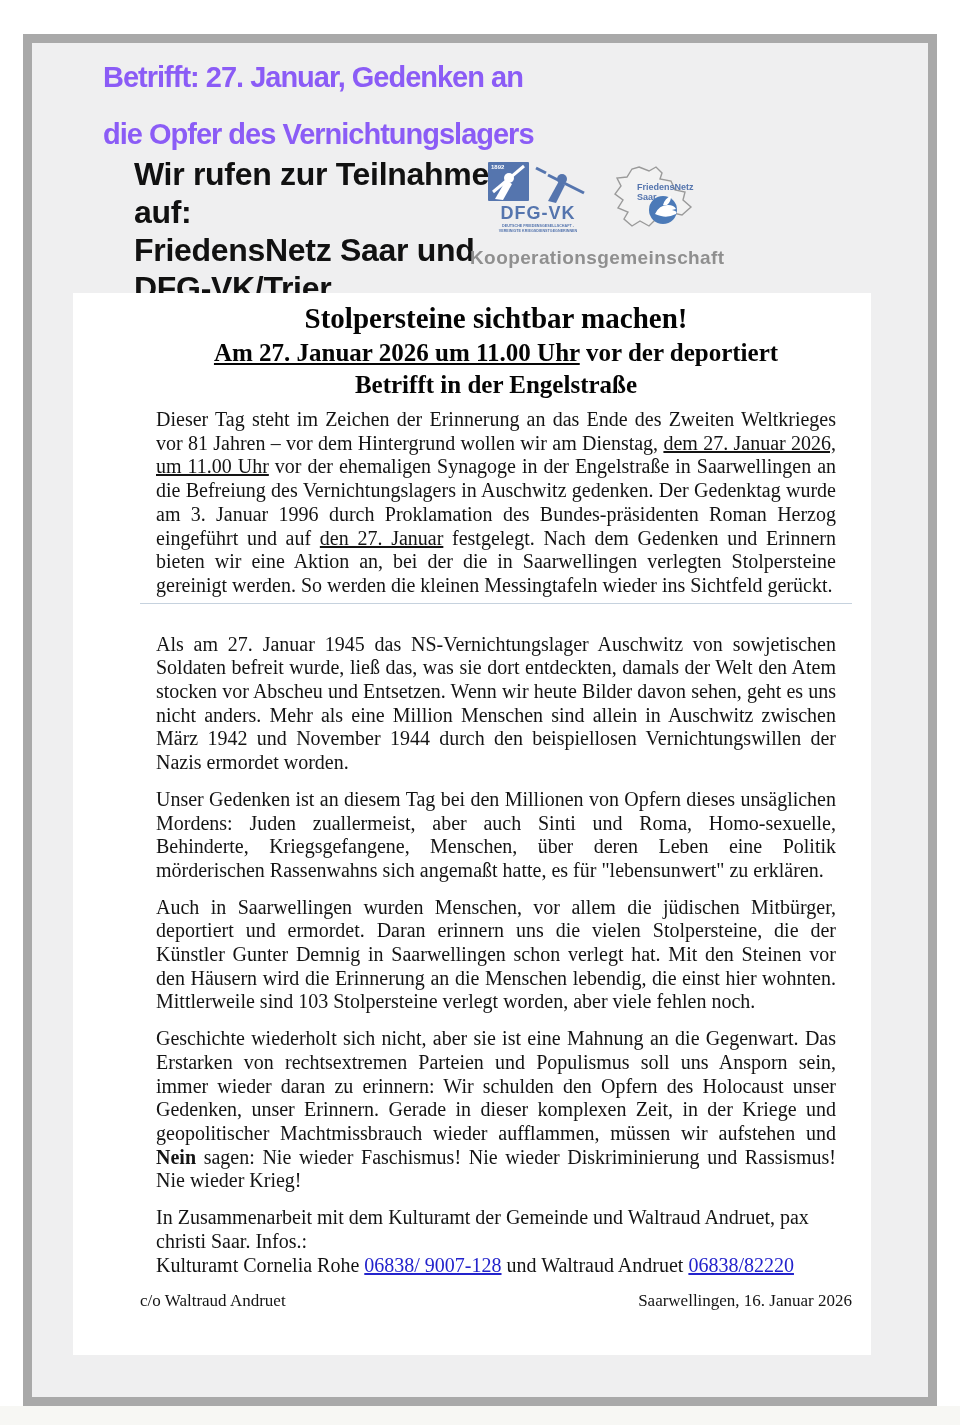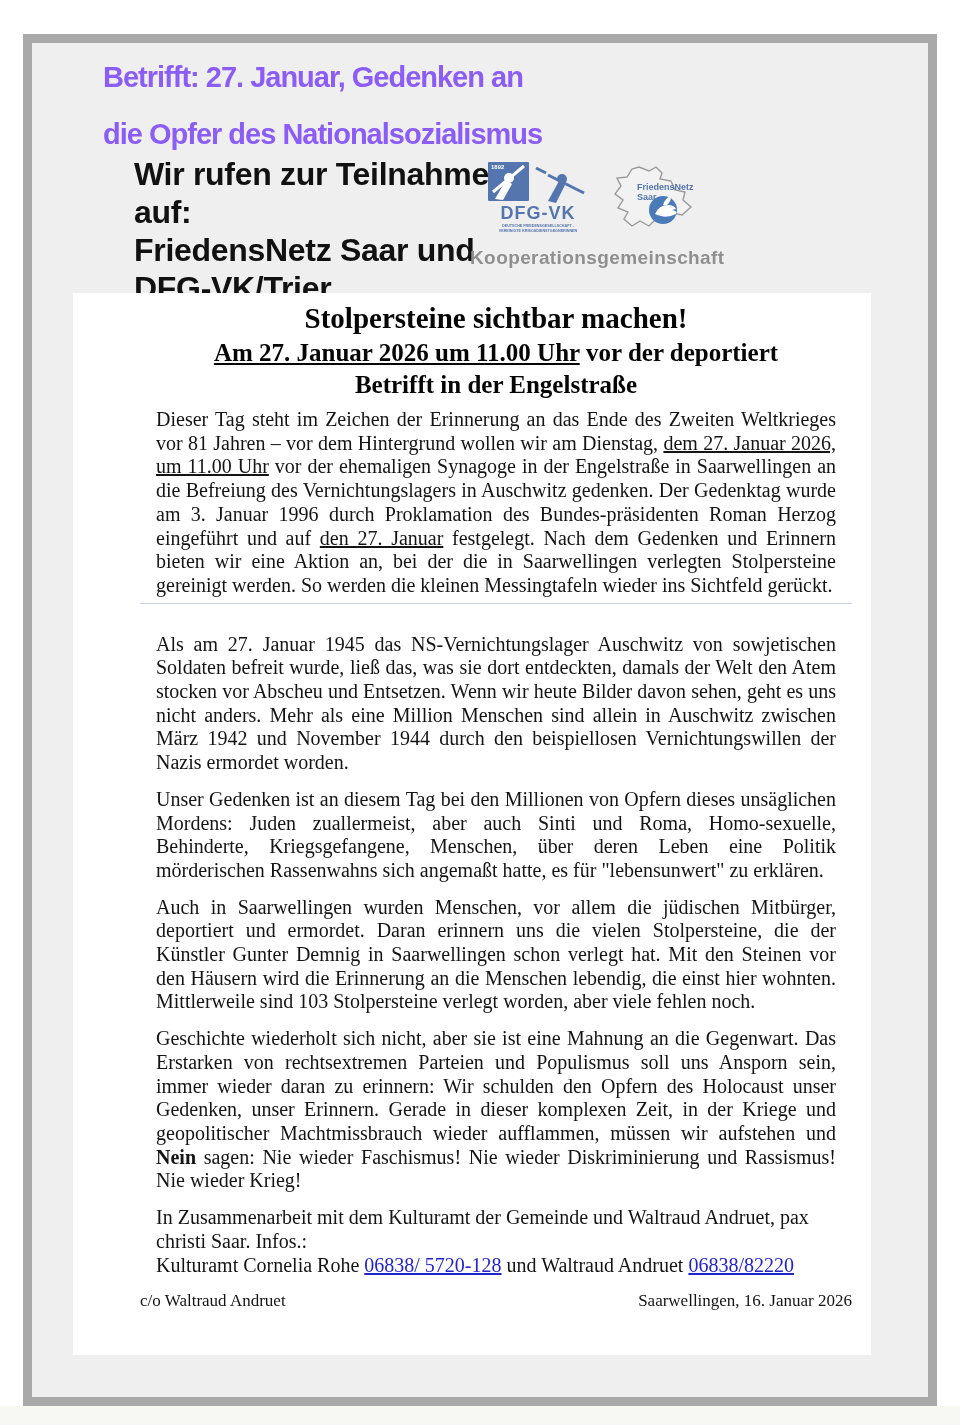--- a/index.html
+++ b/index.html
@@ -87,21 +87,21 @@
     margin-top:12px;font-size:17px;line-height:22px;
   }
 </style>
 </head>
 <body>
 
 <div class="frame">
 
   <div class="main-title">
     <span>Betrifft: 27. Januar, Gedenken an</span><br>
-    <span>die Opfer des Nationalsozialismus</span>
+    <span>die Opfer des Vernichtungslagers</span>
   </div>
 
   <div class="call-block">
     <span>Wir rufen zur Teilnahme auf:</span><br>
     <span>FriedensNetz Saar und</span><br>
     <span>DFG-VK/Trier</span>
   </div>
 
   <svg class="logo-dfgvk" viewBox="0 0 110 86">
     <rect class="fill-blue" x="4" y="9" width="41" height="39" rx="1"></rect>
@@ -149,21 +149,21 @@
     <p>Unser Gedenken ist an diesem Tag bei den Millionen von Opfern dieses unsäglichen Mordens: Juden zuallermeist, aber auch Sinti und Roma, Homo-sexuelle, Behinderte, Kriegsgefangene, Menschen, über deren Leben eine Politik mörderischen Rassenwahns sich angemaßt hatte, es für "lebensunwert" zu erklären.</p>
 
     <p>Auch in Saarwellingen wurden Menschen, vor allem die jüdischen Mitbürger, deportiert und ermordet. Daran erinnern uns die vielen Stolpersteine, die der Künstler Gunter Demnig in Saarwellingen schon verlegt hat. Mit den Steinen vor den Häusern wird die Erinnerung an die Menschen lebendig, die einst hier wohnten. Mittlerweile sind 103 Stolpersteine verlegt worden, aber viele fehlen noch.</p>
 
     <p>
       <span>Geschichte wiederholt sich nicht, aber sie ist eine Mahnung an die Gegenwart. Das Erstarken von rechtsextremen Parteien und Populismus soll uns Ansporn sein, immer wieder daran zu erinnern: Wir schulden den Opfern des Holocaust unser Gedenken, unser Erinnern. Gerade in dieser komplexen Zeit, in der Kriege und geopolitischer Machtmissbrauch wieder aufflammen, müssen wir aufstehen und </span><b>Nein</b><span> sagen: Nie wieder Faschismus! Nie wieder Diskriminierung und Rassismus! Nie wieder Krieg!</span>
     </p>
 
     <p class="footer-info">
       <span>In Zusammenarbeit mit dem Kulturamt der Gemeinde und Waltraud Andruet, pax christi Saar. Infos.:</span><br>
-      <span>Kulturamt Cornelia Rohe </span><a>06838/ 5720-128</a><span> und Waltraud Andruet </span><a>06838/82220</a>
+      <span>Kulturamt Cornelia Rohe </span><a>06838/ 9007-128</a><span> und Waltraud Andruet </span><a>06838/82220</a>
     </p>
 
     <div class="signature-row">
       <span>c/o Waltraud Andruet</span>
       <span>Saarwellingen, 16. Januar 2026</span>
     </div>
 
   </div>
 </div>
 

